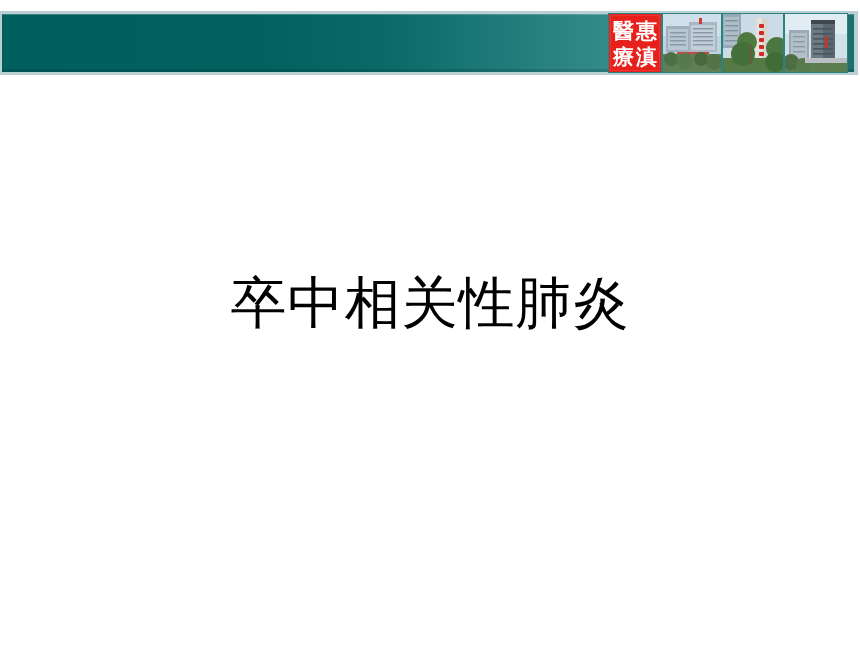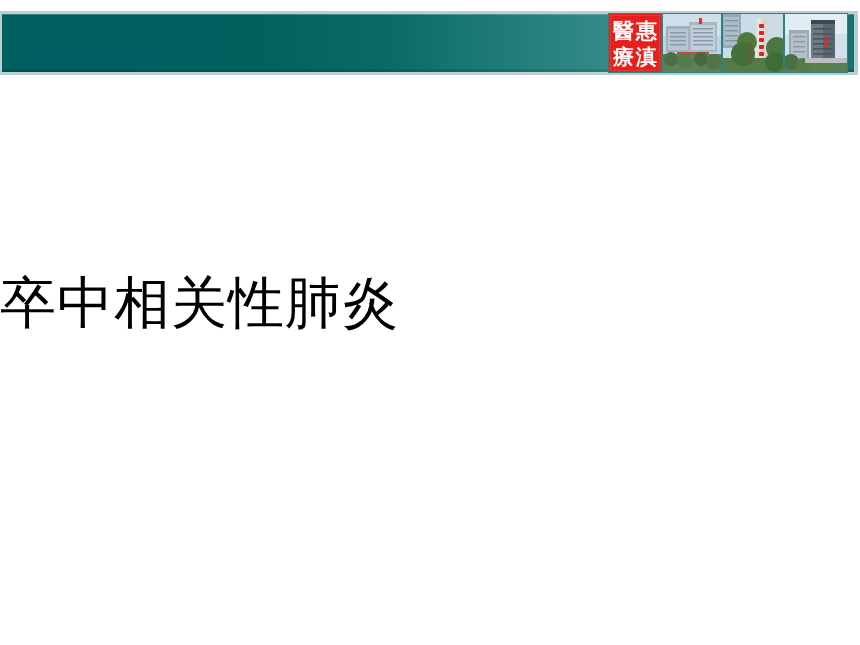--- a/index.html
+++ b/index.html
@@ -133,20 +133,21 @@
   .thumb-b { width: 60px; }
   .thumb-c { width: 62px; }
   .thumb svg { display: block; width: 100%; height: 100%; }
 
   
   .title-block {
     position: absolute;
     left: 0;
     top: 272px;
     width: 860px;
+    text-align: center;
   }
   .title-text {
     display: inline-block;
     font-family: "DejaVu Serif", "Liberation Serif", serif;
     font-size: 56px;
     line-height: 1.1;
     color: #000000;
     letter-spacing: 1px;
     white-space: nowrap;
   }

